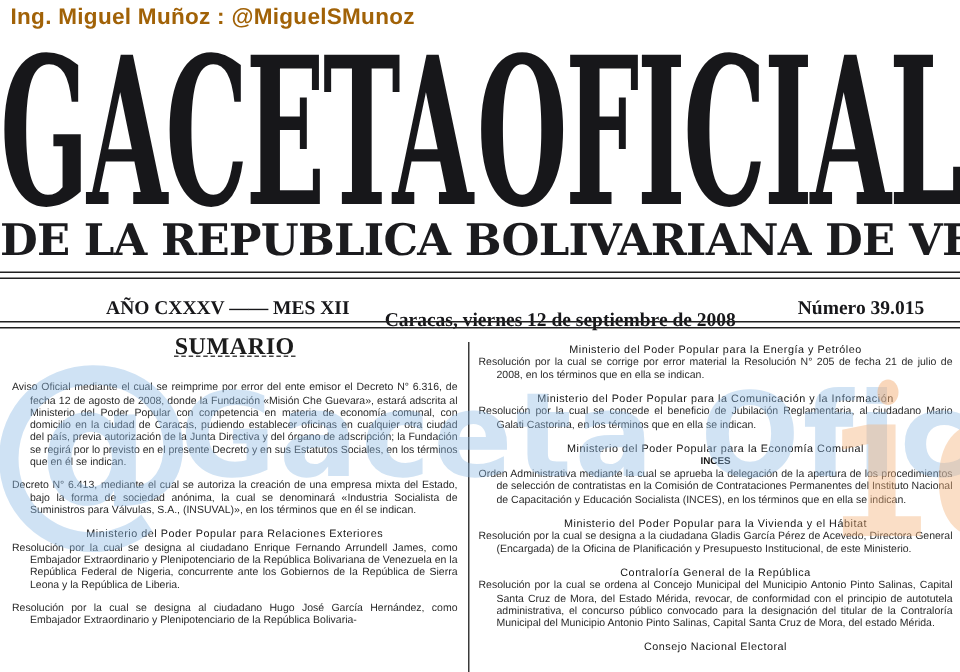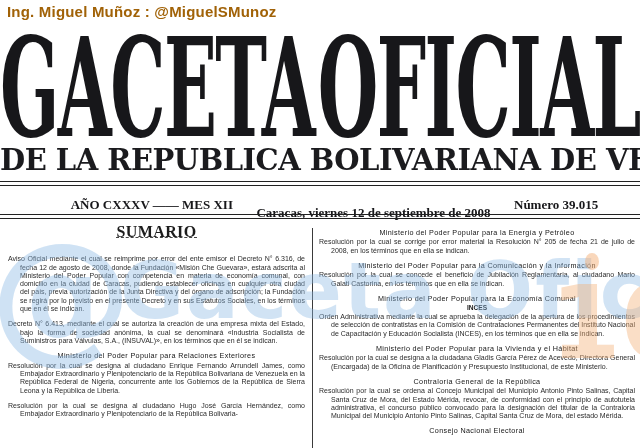--- a/index.html
+++ b/index.html
@@ -38,21 +38,21 @@
   .rule-a{top:181px;}
   .rule-b{top:214px;}
   .dateline{
     position:absolute;top:189px;left:8px;width:626px;
     display:flex;align-items:center;
     font-family:"Liberation Serif",serif;font-weight:bold;
     font-size:13px;color:#17171a;white-space:nowrap;
   }
   .dl-left{width:225px;text-align:right;}
   .dl-center{flex:1;text-align:center;margin-top:16px;}
-  .dl-right{width:120px;text-align:left;}
+  .dl-right{width:120px;text-align:center;}
   
   .body{
     position:absolute;top:222px;left:0;width:640px;height:226px;
   }
   .col-divider{
     position:absolute;left:312px;top:6px;bottom:-2px;width:1px;
     background:#3a3a3a;
   }
   .col{
     position:absolute;top:0;

